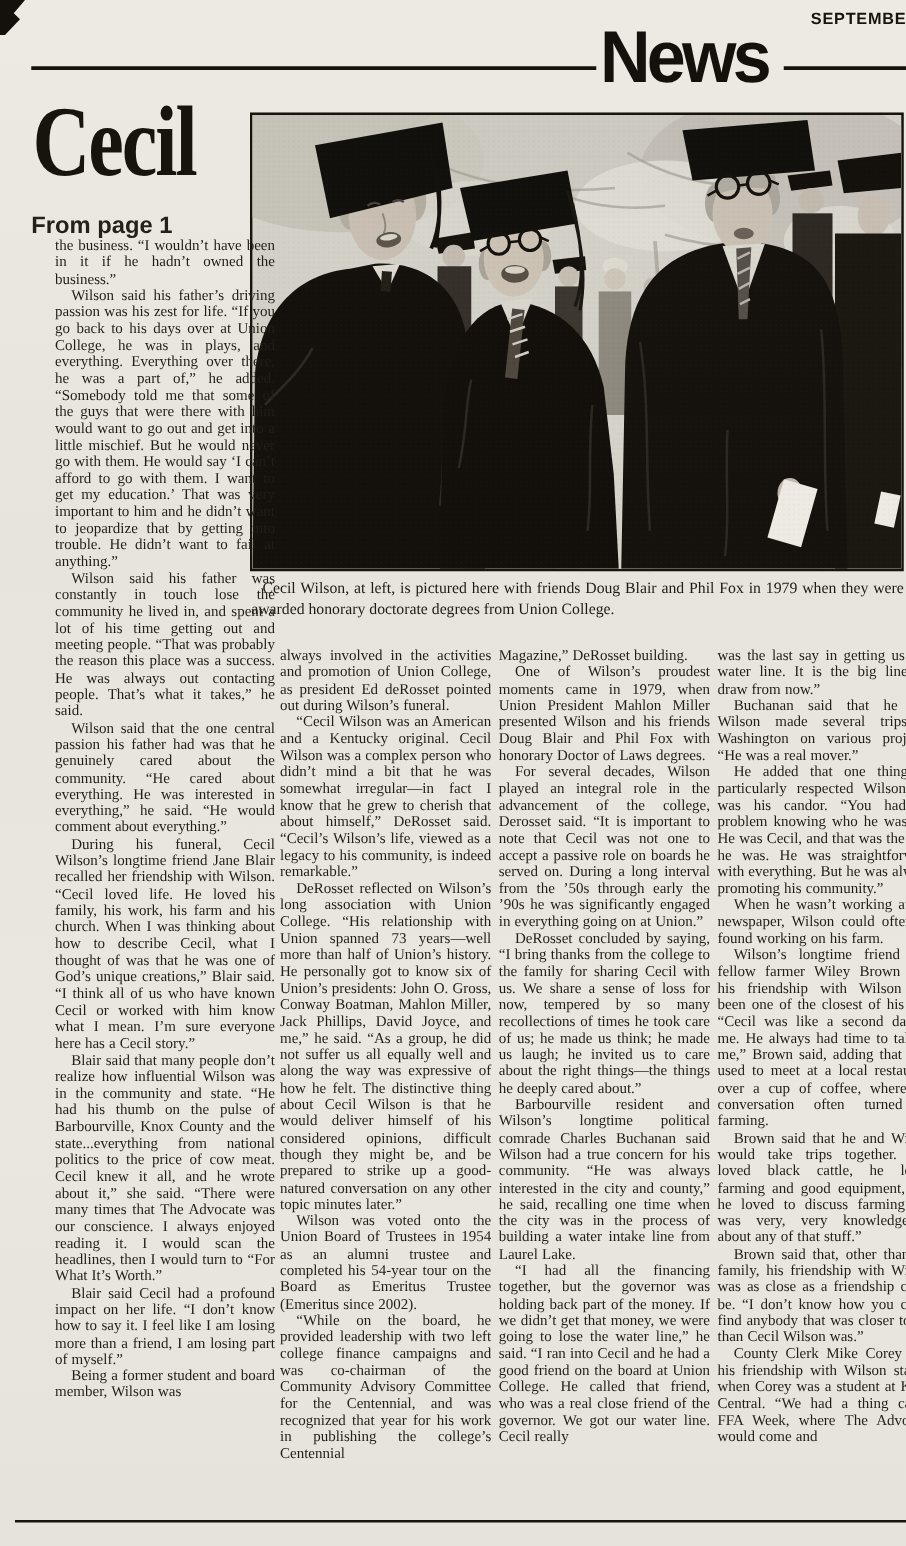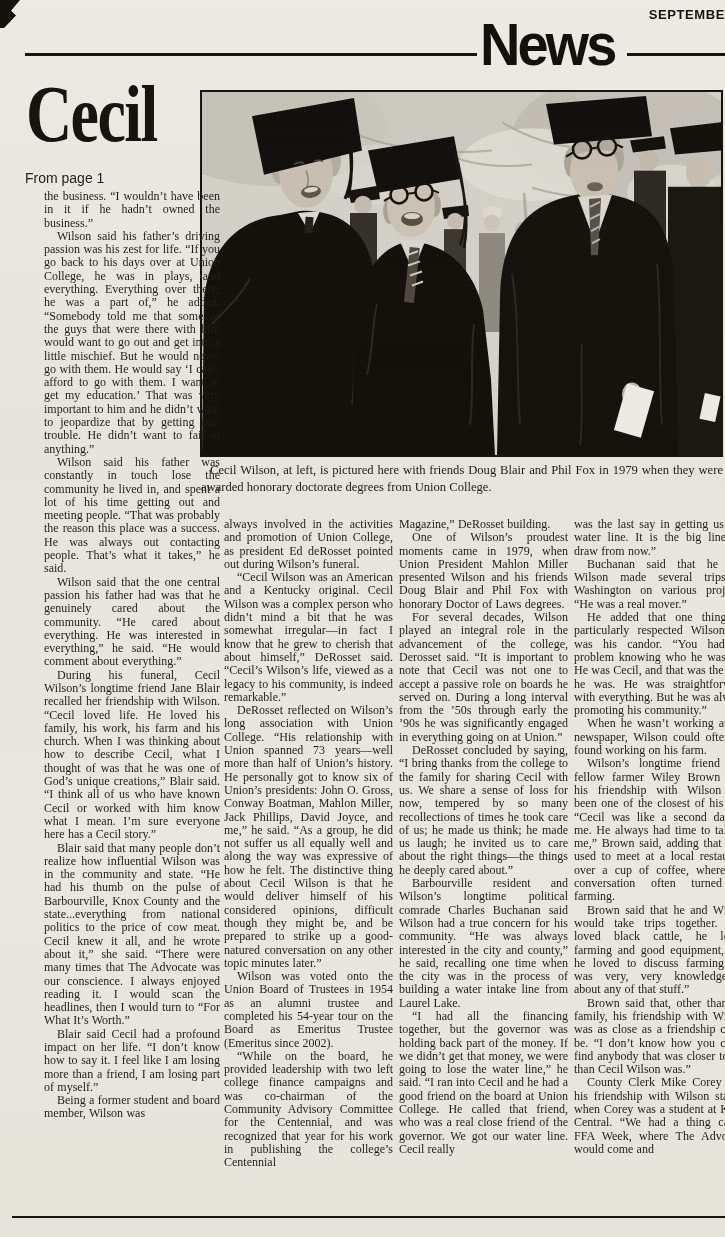--- a/index.html
+++ b/index.html
@@ -32,21 +32,21 @@
     transform:scaleY(1.05);transform-origin:top left;
   }
   .headline{
     position:absolute;top:74px;left:26px;
     font-family:"Liberation Serif",serif;font-weight:bold;
     font-size:80px;line-height:1;color:#17140e;letter-spacing:-2px;
     transform:scaleX(.8);transform-origin:top left;white-space:nowrap;
   }
   .continued-from{
     position:absolute;top:170px;left:25px;
-    font-family:"Liberation Sans",sans-serif;font-size:14px;color:#24211b;
+    font-family:"Liberation Sans",sans-serif;font-size:19px;color:#24211b;font-weight:bold;
   }
   .col{
     position:absolute;top:518px;width:169px;
     font-size:12px;line-height:13.3px;text-align:justify;
     color:#211e18;hyphens:auto;-webkit-hyphens:auto;word-spacing:.3px;margin-left:24px;
   }
   .col p{margin:0;text-indent:13px;}
   .col p.cont{text-indent:0;}
   #col1{left:20px;top:190px;width:176px;}
   #col2{left:200px;}

